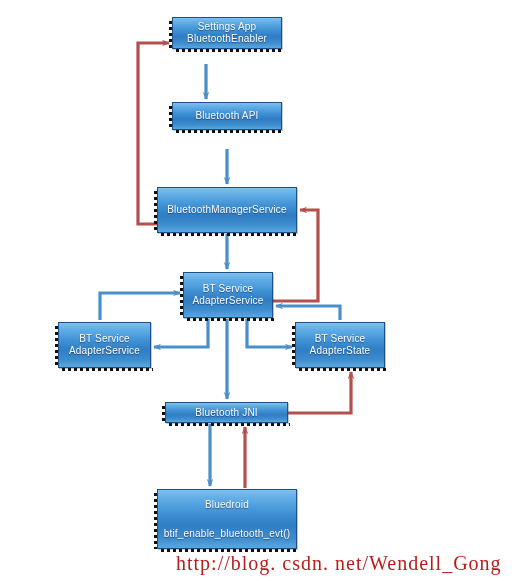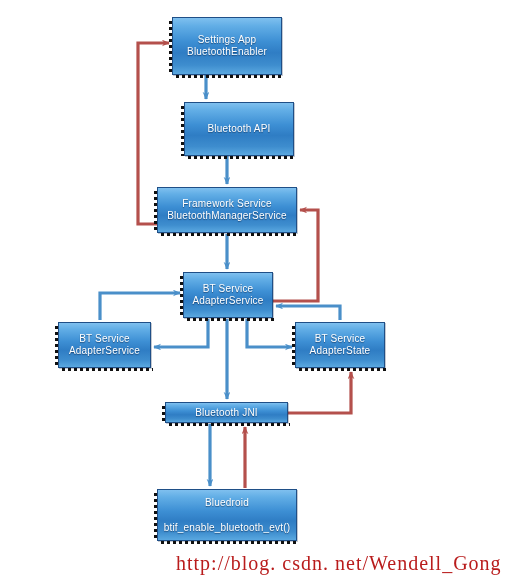--- a/index.html
+++ b/index.html
@@ -129,31 +129,30 @@
       <path d="M227,319 L227,399" stroke="#4a8fc9" marker-end="url(#ah-blue)"></path>
 
       <path d="M288,413 L351,413 L351,372" stroke="#b4504c" marker-end="url(#ah-red)"></path>
 
       <path d="M210,424 L210,486" stroke="#4a8fc9" marker-end="url(#ah-blue)"></path>
 
       <path d="M245,488 L245,427" stroke="#b4504c" marker-end="url(#ah-red)"></path>
     </g>
   </svg>
 
-  <div class="node" style="left:172px; top:17px; width:110px; height:58px;">
+  <div class="node" style="left:172px; top:17px; width:110px; height:32px;">
     <div class="row title">Settings App</div>
     <div class="row">BluetoothEnabler</div>
   </div>
 
-  <div class="node" style="left:184px; top:102px; width:110px; height:54px;">
+  <div class="node" style="left:172px; top:102px; width:110px; height:28px;">
     <div class="row title">Bluetooth API</div>
   </div>
 
   <div class="node" style="left:157px; top:187px; width:140px; height:46px;">
-    <div class="row title">Framework Service</div>
     <div class="row">BluetoothManagerService</div>
   </div>
 
   <div class="node" style="left:183px; top:272px; width:90px; height:46px;">
     <div class="row title">BT Service</div>
     <div class="row">AdapterService</div>
   </div>
 
   <div class="node" style="left:58px; top:322px; width:93px; height:46px;">
     <div class="row title">BT Service</div>
@@ -162,20 +161,20 @@
 
   <div class="node" style="left:295px; top:322px; width:90px; height:46px;">
     <div class="row title">BT Service</div>
     <div class="row">AdapterState</div>
   </div>
 
   <div class="node" style="left:165px; top:402px; width:123px; height:21px;">
     <div class="row title">Bluetooth JNI</div>
   </div>
 
-  <div class="node" style="left:157px; top:489px; width:140px; height:52px; justify-content:space-around;">
+  <div class="node" style="left:157px; top:489px; width:140px; height:60px; justify-content:space-around;">
     <div class="row title">Bluedroid</div>
     <div class="row">btif_enable_bluetooth_evt()</div>
   </div>
 
   <div class="watermark">http://blog. csdn. net/Wendell_Gong</div>
 
 </div>
 
 </body></html>

